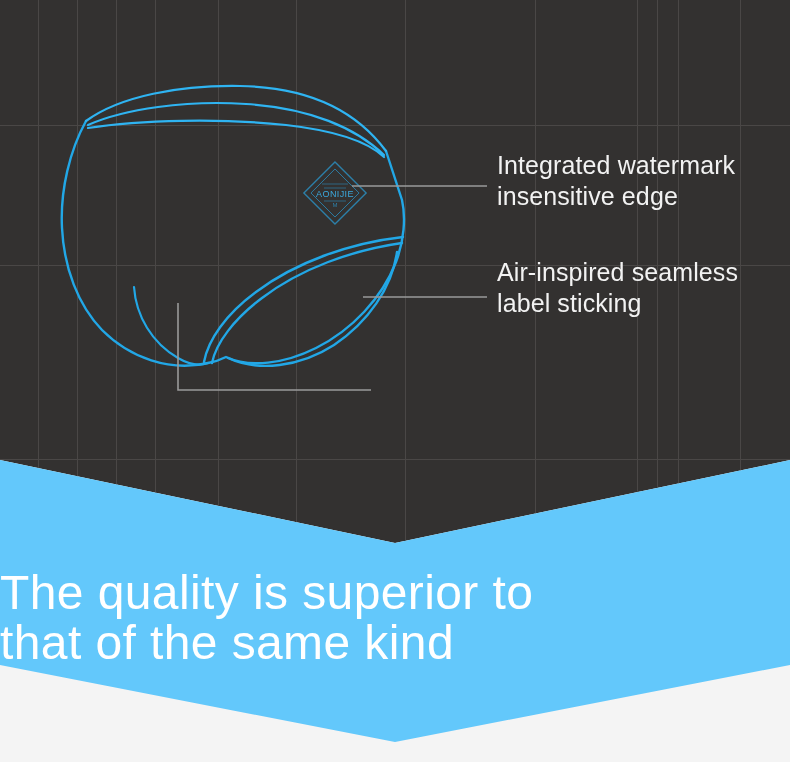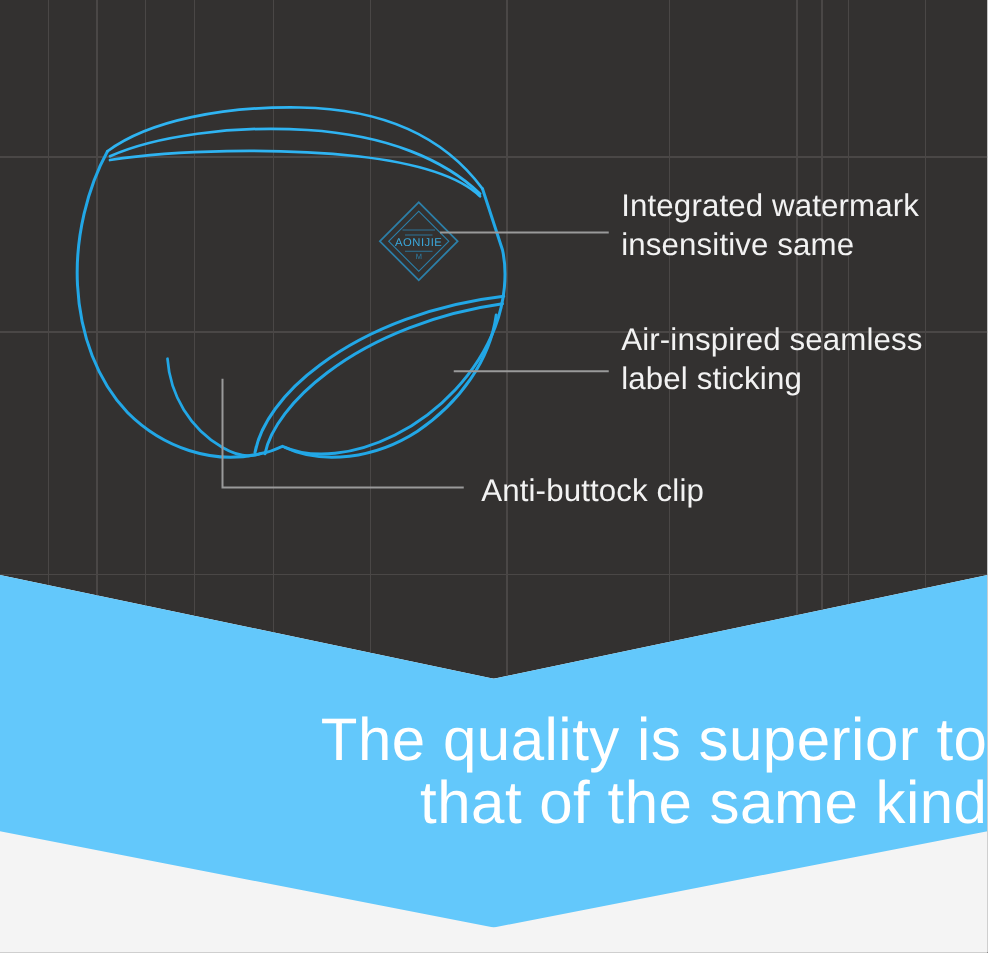--- a/index.html
+++ b/index.html
@@ -67,21 +67,21 @@
     height: 322px;
     background: #63c8fb;
     -webkit-clip-path: polygon(0 20px, 395px 103px, 790px 20px, 790px 225px, 395px 302px, 0 225px);
     clip-path: polygon(0 20px, 395px 103px, 790px 20px, 790px 225px, 395px 302px, 0 225px);
   }
   #banner-text {
     position: absolute;
     left: 0;
     top: 128px;
     width: 790px;
-    text-align: right;
+    text-align: left;
     color: #ffffff;
     font-size: 48px;
     line-height: 1.04;
     font-weight: 400;
     letter-spacing: 0.4px;
     white-space: pre-line;
   }
 </style>
 </head>
 <body>
@@ -165,24 +165,23 @@
       </g>
 
       <g stroke="#9a9a9a" stroke-width="1.6" fill="none" shape-rendering="geometricPrecision">
         <line x1="352" y1="186" x2="487" y2="186"></line>
         <line x1="363" y1="297" x2="487" y2="297"></line>
         <polyline points="178,303 178,390 371,390"></polyline>
       </g>
     </svg>
 
     <div class="callout" id="callout-0">Integrated watermark
-insensitive same</div>
+insensitive edge</div>
     <div class="callout" id="callout-1">Air-inspired seamless
 label sticking</div>
-    <div class="callout" id="callout-2">Anti-buttock clip</div>
   </div>
 
   <div id="banner">
     <div id="banner-text">The quality is superior to
 that of the same kind</div>
   </div>
 
 </div>
 
 </body></html>

